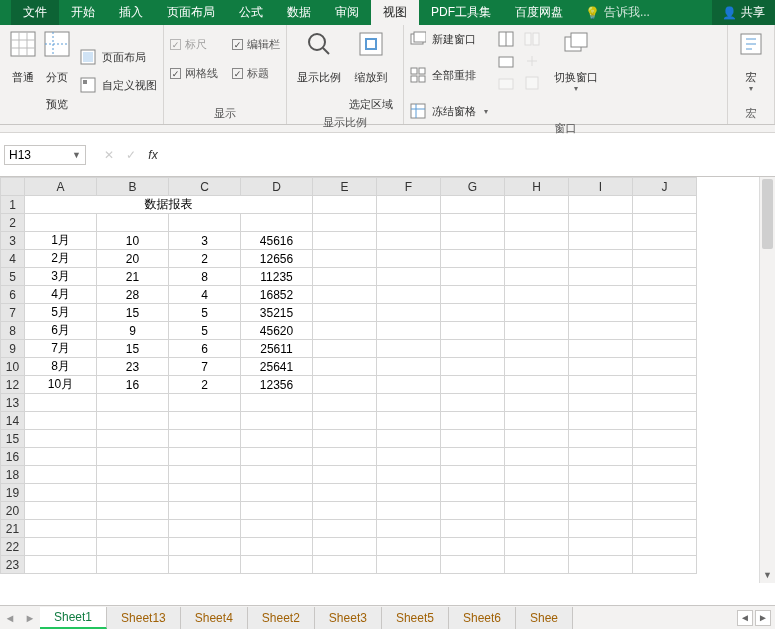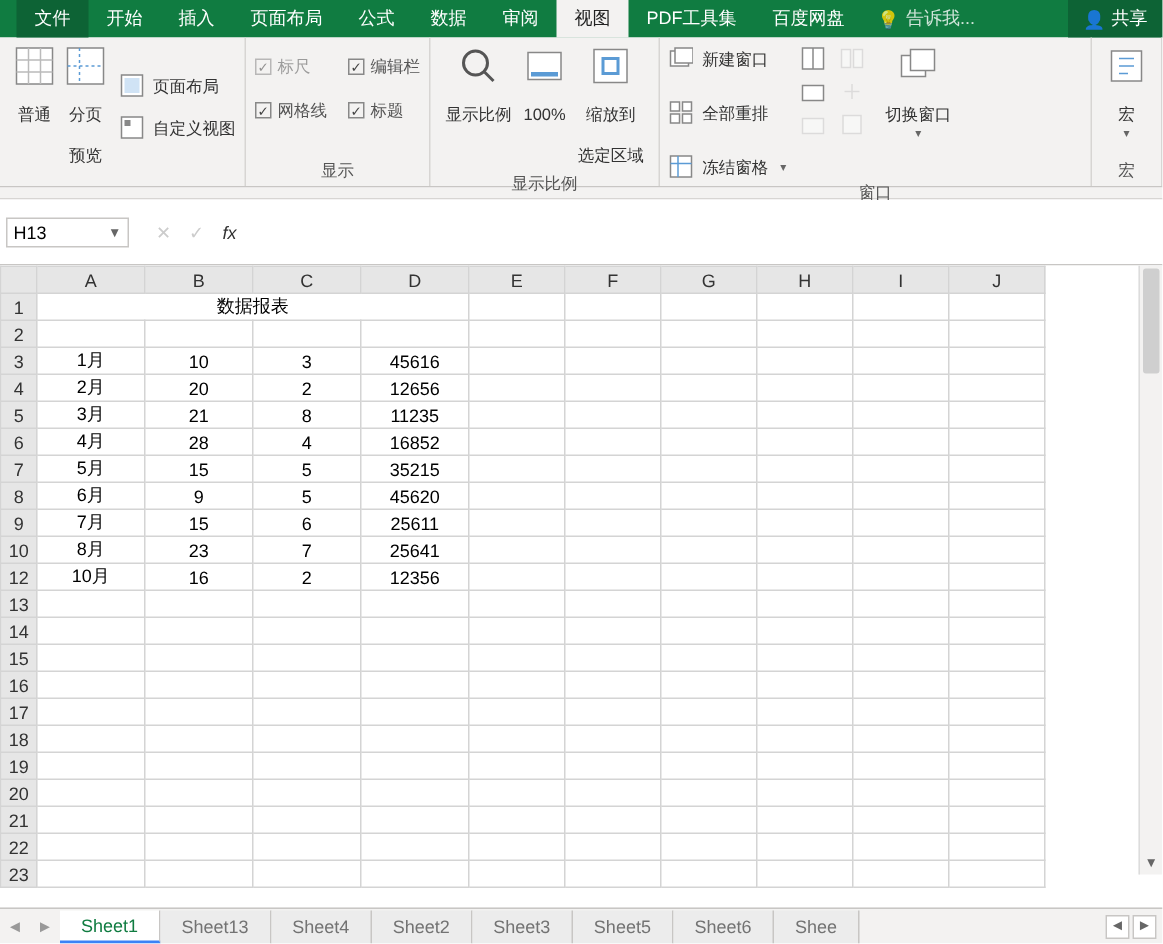--- a/index.html
+++ b/index.html
@@ -46,22 +46,22 @@
 table.sheet th.rowh { width:24px; }
 table.sheet td { background:#fff; }
 td.title { background:#b7c97a; text-align:left; padding-left:4px; border:1px solid #000; }
 td.hdr { background:#7a8f3a; color:#fff; border:1px solid #000; }
 td.data { border:1px solid #000; }
 .corner { width:24px; background:#e6e6e6; border:1px solid #d4d4d4; }
 
 
 .sheet-tabs-bar { position:absolute; bottom:0; left:0; right:0; height:24px; background:#f3f2f1; border-top:1px solid #c8c6c4; display:flex; align-items:center; }
 .nav-arr { width:20px; text-align:center; color:#999; font-size:11px; cursor:pointer;}
-.stab { padding:0 14px; height:22px; display:flex; align-items:center; font-size:12px; border-right:1px solid #c8c6c4; background:#ececec; cursor:pointer; color:#737373;}
-.stab.active { background:#fff; border-bottom:2px solid #3b82f6; color:#107c41; }
+.stab { padding:0 14px; height:22px; display:flex; align-items:center; font-size:12px; border-right:1px solid #c8c6c4; background:#ececec; cursor:pointer; color:#a16207;}
+.stab.active { background:#fff; border-bottom:2px solid #22c55e; color:#107c41; }
 .scroll-end { margin-left:auto; display:flex; gap:2px; padding-right:4px;}
 .scroll-end div { width:16px; height:16px; border:1px solid #c8c6c4; background:#fff; font-size:10px; display:flex; align-items:center; justify-content:center; color:#666; cursor:pointer;}
 .vscroll { position:absolute; right:0; top:0; width:16px; bottom:24px; background:#f3f2f1; border-left:1px solid #dcdcdc;}
 .vscroll .thumb { position:absolute; left:2px; right:2px; top:2px; height:70px; background:#cfcfcf; border-radius:2px;}
 .vscroll .arr { position:absolute; left:0; right:0; height:16px; text-align:center; font-size:9px; color:#666; line-height:16px;}
 .vscroll .arr.up{ top:0;} .vscroll .arr.dn{ bottom:0;}
 </style>
 </head>
 <body>
 
@@ -165,29 +165,20 @@
             <svg width="26" height="26">
               <circle cx="11" cy="11" r="8" fill="none" stroke="#555" stroke-width="2"></circle>
               <path d="M17 17l6 6" stroke="#555" stroke-width="2"></path>
             </svg>
           </div>
         <span class="lbl">显示比例</span>
       </div>
       <div class="big-btn">
         <div class="ic">
             <svg width="26" height="26">
-              <rect x="2" y="4" width="22" height="18" fill="#fff" stroke="#888"></rect>
-              <rect x="4" y="17" width="18" height="3" fill="#5b9bd5"></rect>
-            </svg>
-          </div>
-        <span class="lbl">100%</span>
-      </div>
-      <div class="big-btn">
-        <div class="ic">
-            <svg width="26" height="26">
               <rect x="2" y="2" width="22" height="22" fill="#fff" stroke="#888"></rect>
               <rect x="8" y="8" width="10" height="10" fill="none" stroke="#5b9bd5" stroke-width="2"></rect>
             </svg>
           </div>
         <span class="lbl">缩放到</span>
         <span class="lbl">选定区域</span>
       </div>
     </div>
     <div class="group-label">显示比例</div>
   </div>
@@ -507,33 +498,20 @@
           <td class=""></td>
           <td class=""></td>
           <td class=""></td>
           <td class=""></td>
           <td class=""></td>
           <td class=""></td>
           <td class=""></td>
         </tr>
         <tr>
           <th class="rowh">16</th>
-          <td class=""></td>
-          <td class=""></td>
-          <td class=""></td>
-          <td class=""></td>
-          <td class=""></td>
-          <td class=""></td>
-          <td class=""></td>
-          <td class=""></td>
-          <td class=""></td>
-          <td class=""></td>
-        </tr>
-        <tr>
-          <th class="rowh">17</th>
           <td class=""></td>
           <td class=""></td>
           <td class=""></td>
           <td class=""></td>
           <td class=""></td>
           <td class=""></td>
           <td class=""></td>
           <td class=""></td>
           <td class=""></td>
           <td class=""></td>

